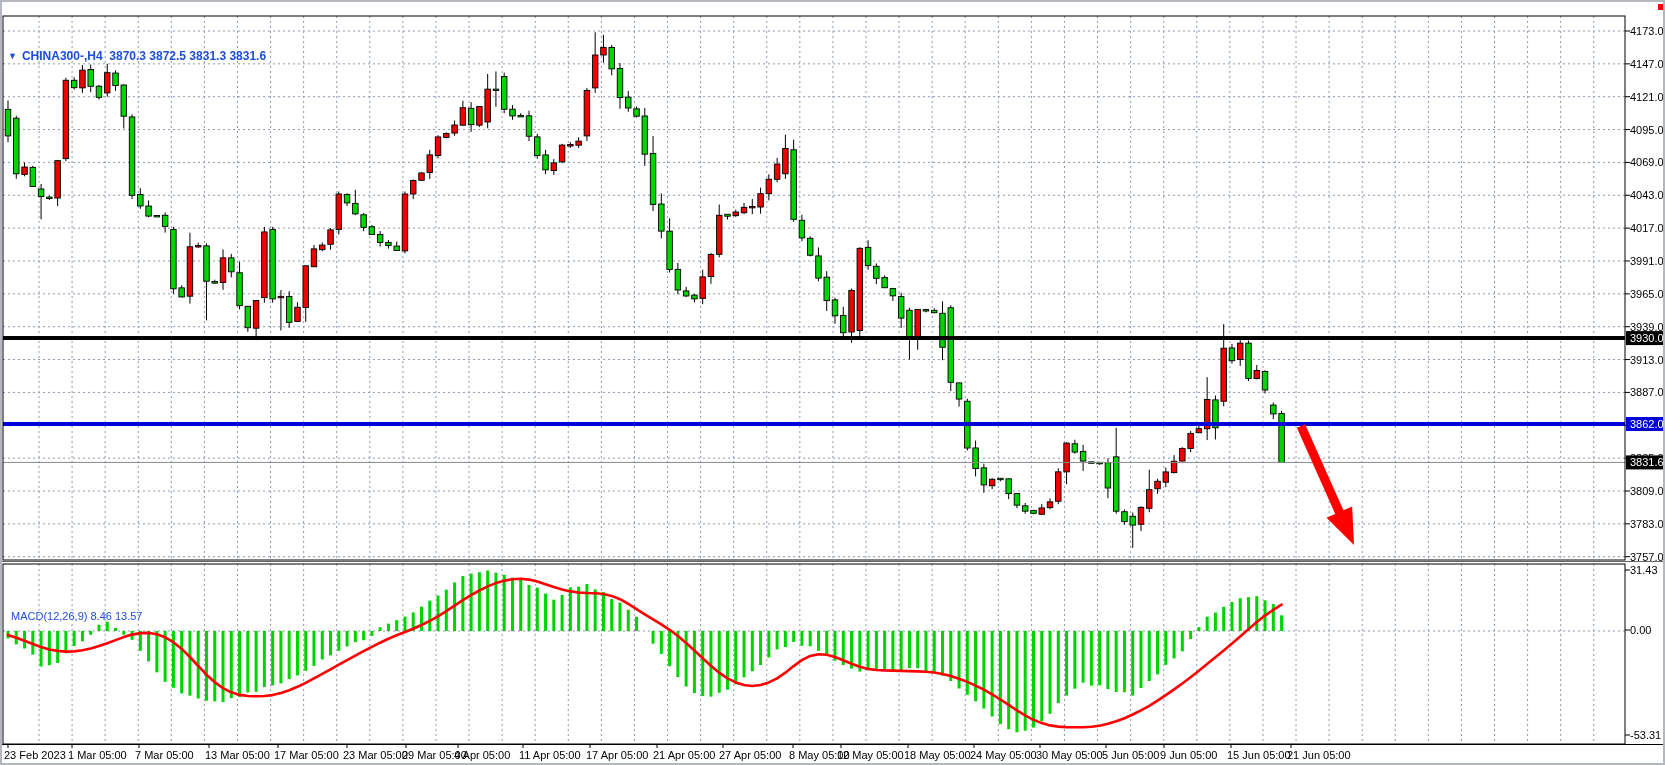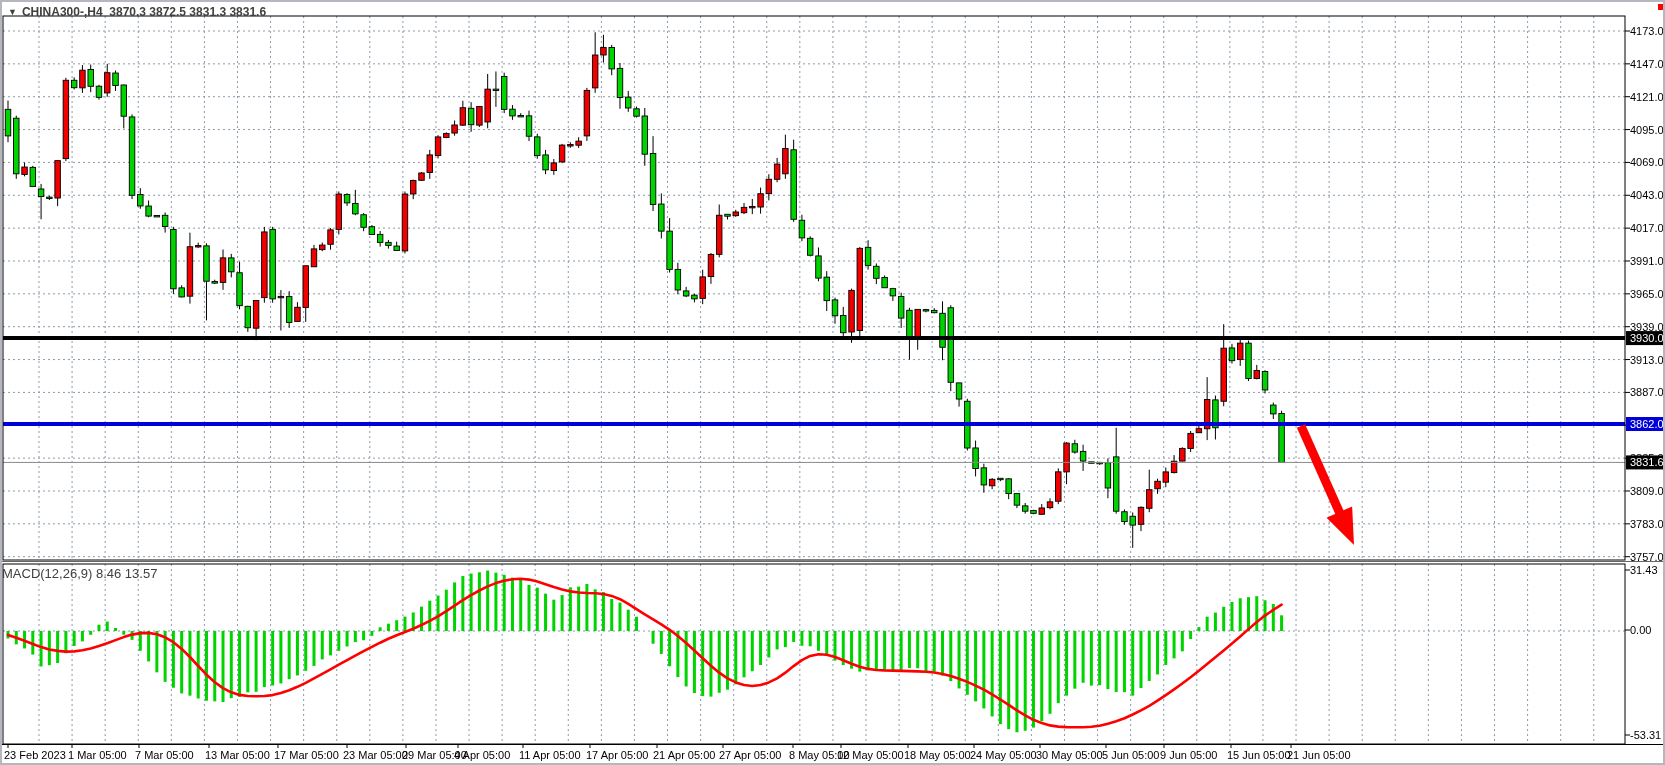--- a/index.html
+++ b/index.html
@@ -1,23 +1,23 @@
 <!DOCTYPE html>
 <html><head>
 <meta charset="utf-8">
 <style>
   html,body{margin:0;padding:0;background:#e4e4e4;}
   #terminal{position:relative;width:1665px;height:765px;background:#ffffff;
     border:2px solid #b4b8be;box-sizing:border-box;overflow:hidden;
     font-family:"Liberation Sans",sans-serif;}
   #chart-svg{position:absolute;left:0;top:0;}
-  .overlay-label{position:absolute;color:#404040;white-space:pre;}
+  .overlay-label{position:absolute;color:#1d4ed8;white-space:pre;margin-top:44px;}
   #symbol-title{left:6px;top:3px;font-size:12px;font-weight:bold;}
   #symbol-title .tri{font-size:9px;margin-right:5px;position:relative;top:-1px;}
-  #macd-title{left:0;top:564px;font-size:13px;text-align:center;}
+  #macd-title{left:9px;top:564px;font-size:11px;text-align:center;}
 </style>
 </head>
 <body>
 
 <div id="terminal">
   <svg id="chart-svg" width="1665" height="765">
       <rect x="0" y="0" width="1665" height="765" fill="#ffffff"></rect>
       <g>
         <line x1="37" y1="14" x2="37" y2="558" stroke="#8b9aad" stroke-width="1" stroke-dasharray="2,3"></line>
         <line x1="37" y1="562" x2="37" y2="742" stroke="#8b9aad" stroke-width="1" stroke-dasharray="2,3"></line>

